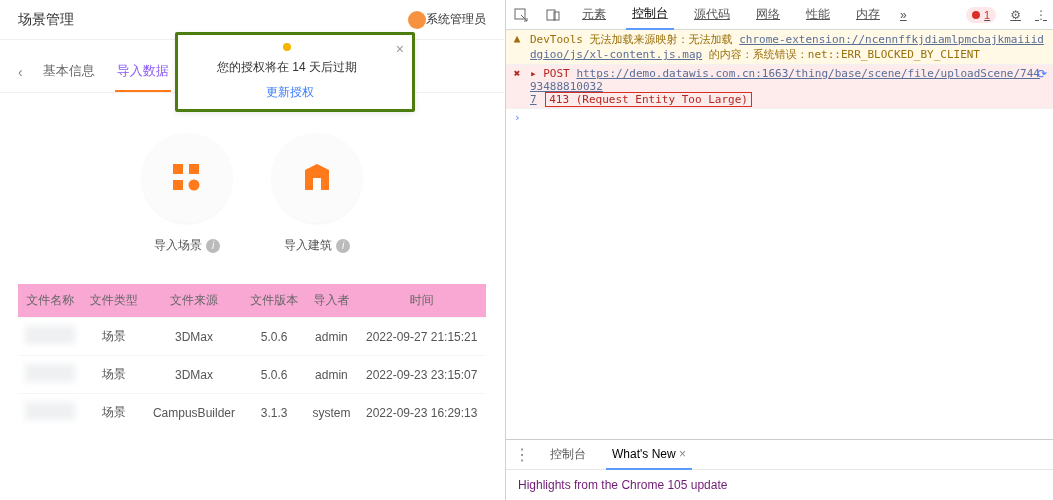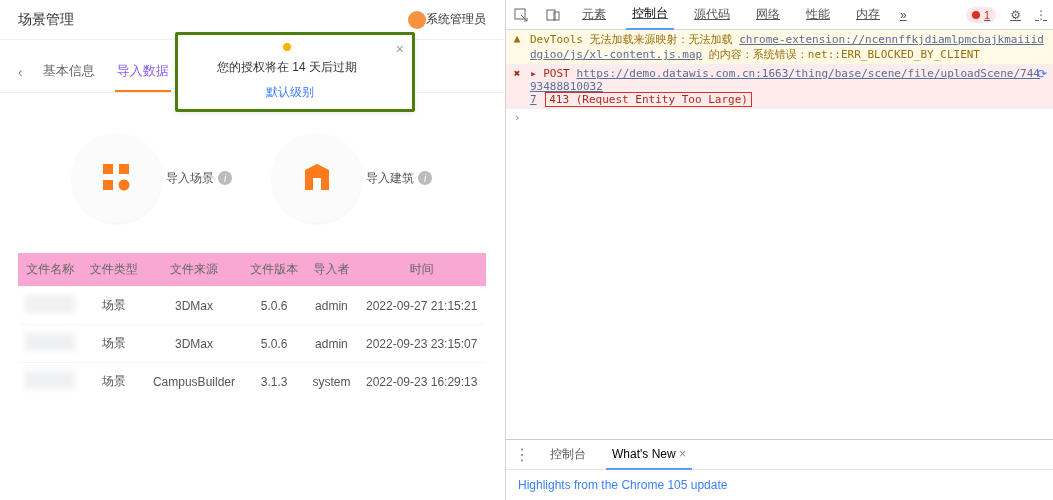--- a/index.html
+++ b/index.html
@@ -11,21 +11,21 @@
   .user-icon { width: 18px; height: 18px; border-radius: 50%; background: #f79340; display: inline-block; }
   .toast { position: absolute; top: 32px; left: 175px; width: 240px; background: #fff; border: 3px solid #4d7c0f; border-radius: 2px; box-shadow: 0 2px 6px rgba(0,0,0,0.08); padding: 8px 28px 8px 12px; display: flex; align-items: center; gap: 8px; z-index: 10; flex-direction: column; }
   .dot-warning { width: 8px; height: 8px; border-radius: 50%; background: #f7b500; }
   .toast-link { color: #3b7cff; cursor: pointer; margin-left: 6px; }
   .toast-close { position: absolute; right: 8px; top: 6px; color: #999; cursor: pointer; font-size: 14px; }
   .tabs-row { display: flex; align-items: center; padding: 12px 18px 0; gap: 18px; border-bottom: 1px solid #f0f0f0; position: relative; }
   .back-chevron { color: #888; font-size: 14px; cursor: pointer; }
   .tab { padding: 10px 2px; font-size: 13px; color: #666; cursor: pointer; border-bottom: 2px solid transparent; text-align: center; }
   .tab.active { color: #8b5cf6; border-bottom-color: #ff7a1a; }
   .import-cards { display: flex; gap: 40px; justify-content: center; padding: 40px 0 30px; }
-  .import-card { display: flex; align-items: center; gap: 4px; cursor: pointer; justify-content: flex-end; }
+  .import-card { display: flex; flex-direction: column; align-items: center; gap: 14px; cursor: pointer; justify-content: flex-end; }
   .card-circle { width: 90px; height: 90px; border-radius: 50%; background: #fbfbfb; box-shadow: 0 1px 3px rgba(0,0,0,0.05); display: flex; align-items: center; justify-content: center; }
   .card-label { display: flex; align-items: center; gap: 4px; color: #555; }
   .info-round { display: inline-flex; width: 14px; height: 14px; border-radius: 50%; background: #bbb; color: #fff; font-size: 10px; align-items: center; justify-content: center; font-style: italic; }
   .table { width: calc(100% - 36px); margin: 0 18px; border-collapse: collapse; }
   .table th { background: #f9a8d4; font-weight: 500; color: #666; padding: 8px 6px; font-size: 12px; }
   .table td { padding: 8px 6px; text-align: center; color: #555; border-top: 1px solid #f5f5f5; }
   .blur-name { background: #eef0f2; width: 50px; height: 18px; display: inline-block; filter: blur(3px); }
 
   
   .devtools { flex: 1; display: flex; flex-direction: column; background: #fff; border-left: 1px solid #d0d0d0; }
@@ -51,41 +51,41 @@
   .msg-src  { flex: 0 0 auto; color: #5b6e98; text-decoration: underline; cursor: pointer; padding-left: 6px; }
   .msg-body a, .msg-body .u { color: #5b6e98; text-decoration: underline; }
   .statusbox { display: inline; border: 1px solid #d93025; padding: 0 3px; margin-left: 2px; }
   .prompt-row { display: flex; align-items: center; padding: 2px 8px; color: #4e7cff; }
   .refresh-corner { position: absolute; right: 6px; font-size: 12px; color: #4e7cff; }
   .dt-drawer { border-top: 1px solid #ccc; }
   .drawer-tabs { display: flex; align-items: center; height: 30px; padding: 0 8px; gap: 14px; border-bottom: 1px solid #e5e5e5; }
   .drawer-tab { padding: 0 6px; height: 30px; display: flex; align-items: center; color: #555; cursor: pointer; }
   .drawer-tab.active { border-bottom: 2px solid #5b9bff; color: #000; }
   .drawer-close { color: #888; cursor: pointer; }
-  .drawer-body { padding: 8px 12px; color: #3b82f6; font-size: 12px; }
+  .drawer-body { padding: 8px 12px; color: #701a75; font-size: 12px; }
   .dt-kebab { color: #888; cursor: pointer; font-size: 16px; }
   .eye { display:inline-block; width:16px; height:12px; border:1px solid #666; border-radius: 60% 60% 60% 60% / 100% 100% 100% 100%; position:relative; }
   .eye::after { content:""; position:absolute; width:4px; height:4px; border:1px solid #666; border-radius:50%; left:4px; top:2px;}
 </style>
 </head>
 <body>
 
 <div class="app-left">
   <div class="app-header">
     <div class="page-title">场景管理</div>
     <div class="header-right">
       <span class="user-icon"></span>
       <span>系统管理员</span>
     </div>
   </div>
 
   <div class="toast">
     <span class="dot-warning"></span>
     <span>您的授权将在 14 天后过期</span>
-    <span class="toast-link">默认级别</span>
+    <span class="toast-link">更新授权</span>
     <span class="toast-close">×</span>
   </div>
 
   <div class="tabs-row">
     <span class="back-chevron">‹</span>
     <div class="tab">基本信息</div>
     <div class="tab active">导入数据</div>
   </div>
 
   <div class="import-cards">

